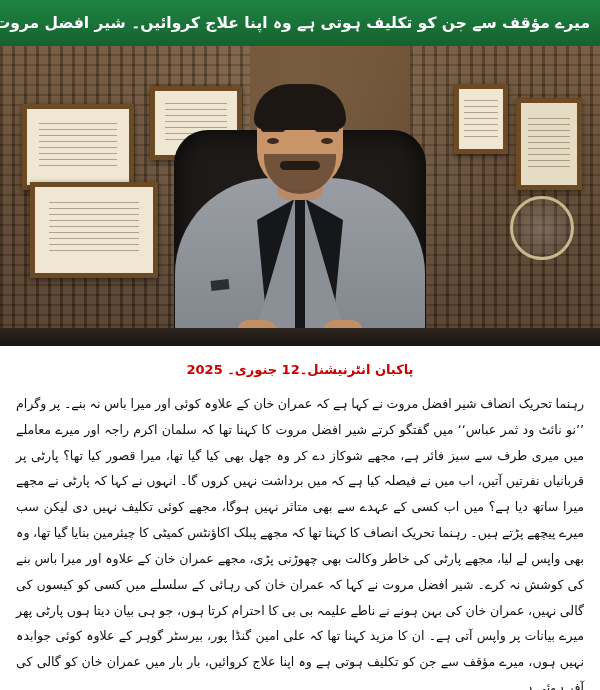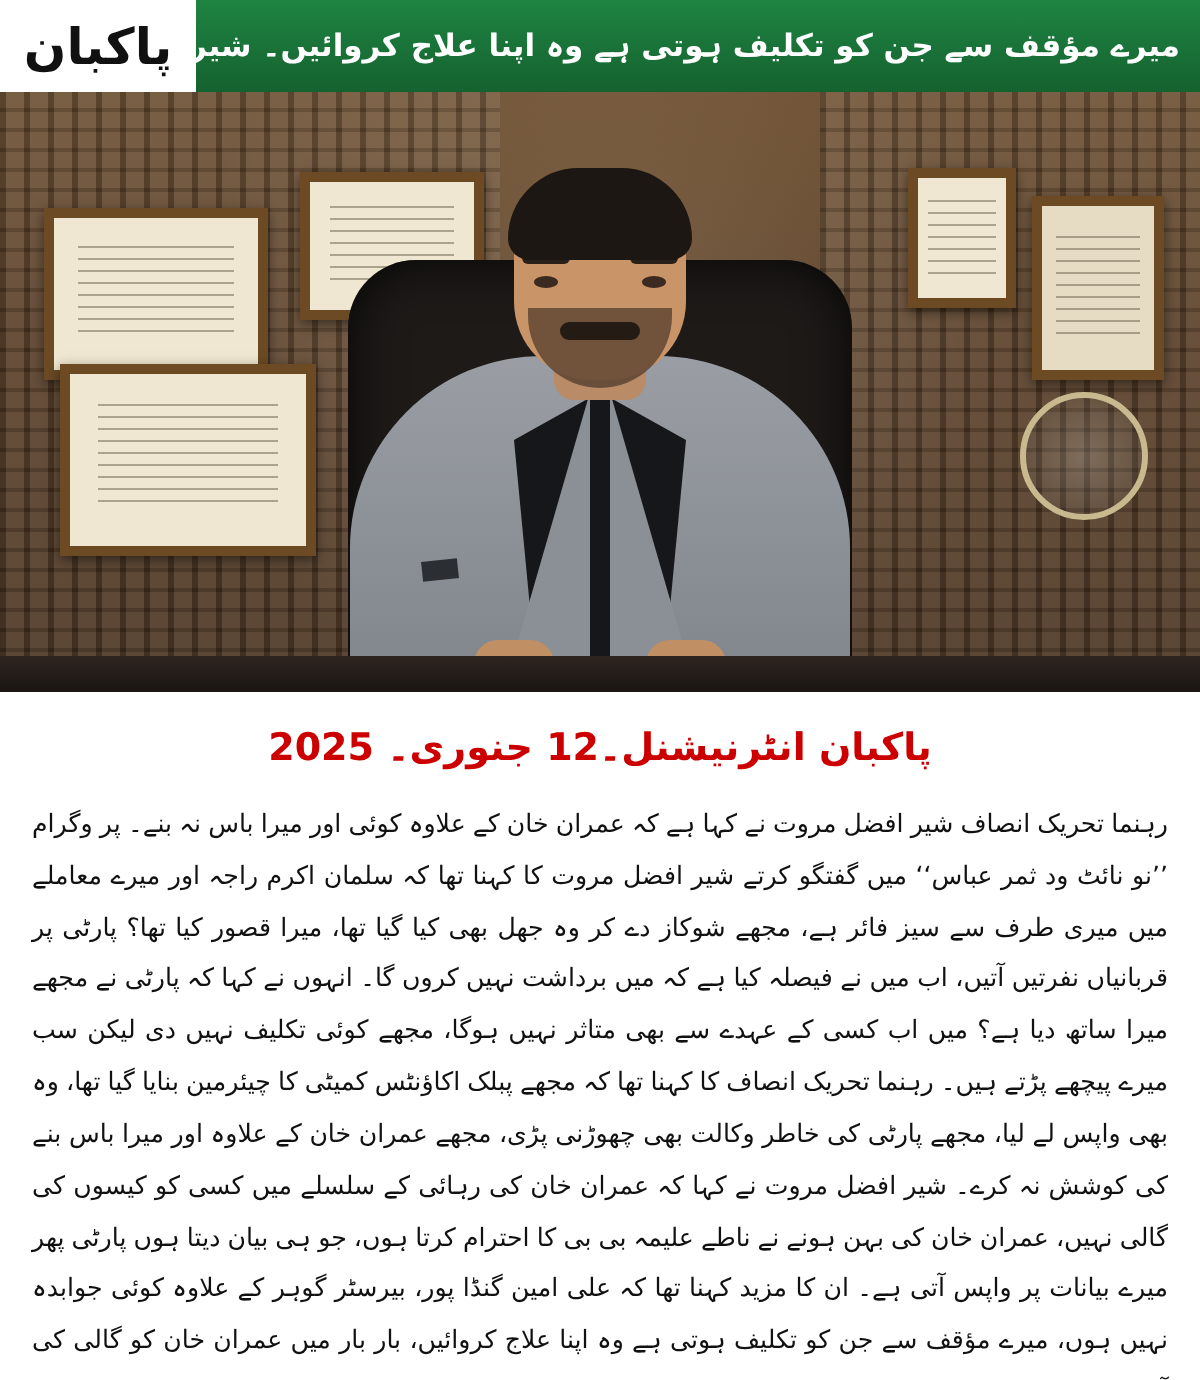--- a/index.html
+++ b/index.html
@@ -273,21 +273,21 @@
     height: 18px;
     background: linear-gradient(180deg, #2e2520, #1a1512);
   }
 
   
   .caption {
     width: 600px;
     text-align: center;
     color: #cc0000;
     font-family: "DejaVu Sans", sans-serif;
-    font-size: 19px;
+    font-size: 13px;
     font-weight: bold;
     padding: 16px 0 6px 0;
     box-sizing: border-box;
     direction: rtl;
   }
 
   
   .article {
     padding: 8px 16px 10px 16px;
     box-sizing: border-box;
@@ -302,23 +302,20 @@
     text-align: justify;
     text-align-last: right;
     direction: rtl;
     word-spacing: -0.5px;
   }
 </style>
 </head>
 <body>
 
 <div class="header-bar">
-  <div class="brand-block">
-    <span class="brand-text">پاکبان</span>
-  </div>
   <div class="headline">میرے مؤقف سے جن کو تکلیف ہوتی ہے وہ اپنا علاج کروائیں۔ شیر افضل مروت</div>
 </div>
 
 <div class="photo-wrap">
   <div class="photo">
     <div class="wall-left"></div>
     <div class="wall-right"></div>
 
     <div class="frame f3"></div>
     <div class="frame f1"></div>

